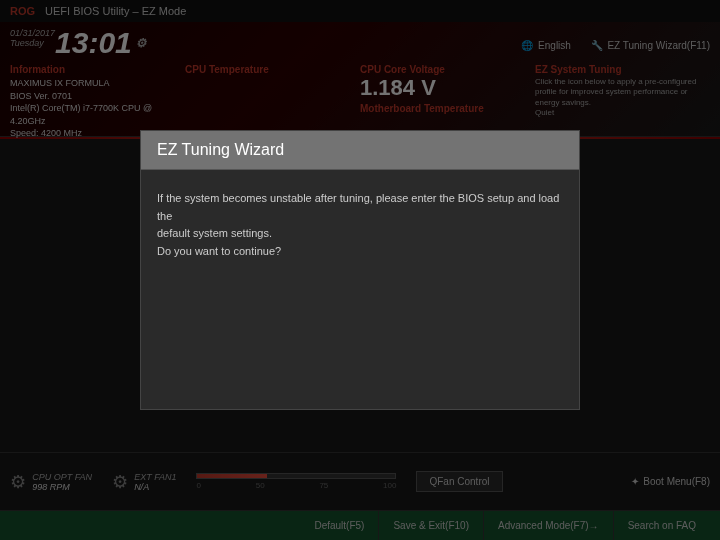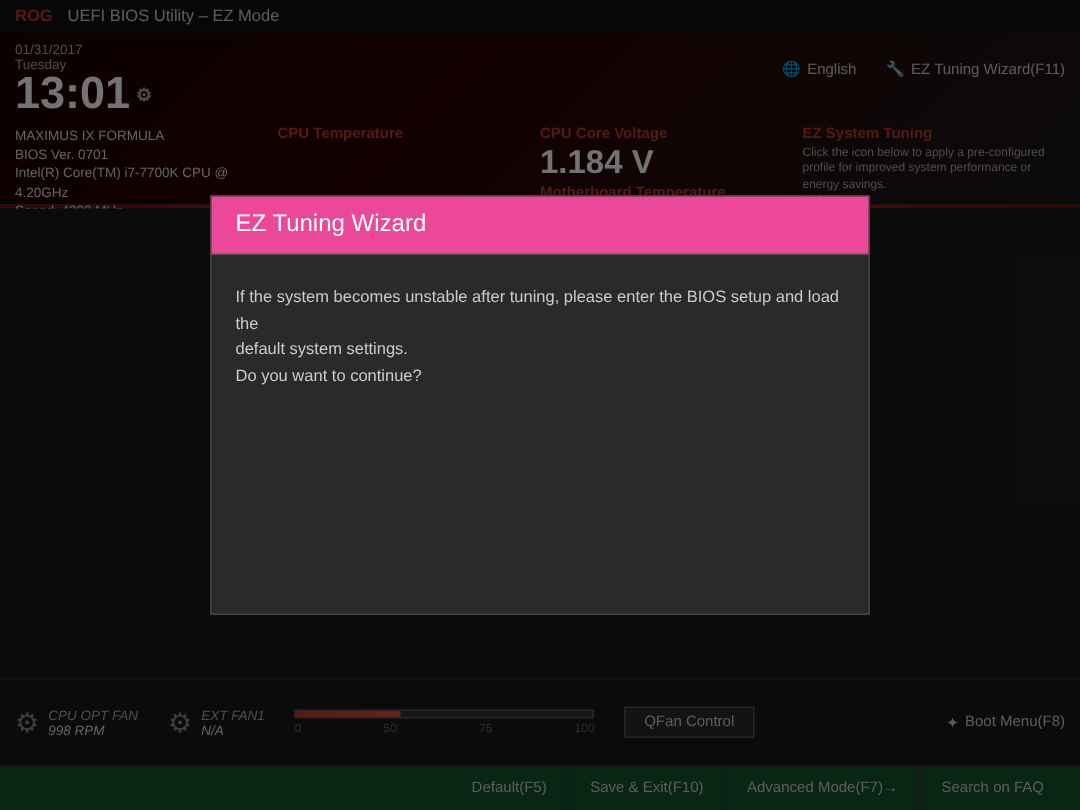--- a/index.html
+++ b/index.html
@@ -39,21 +39,22 @@
       padding: 6px 10px;
       border-bottom: 1px solid #333;
     }
     .header-top-row {
       display: flex;
       align-items: flex-start;
       justify-content: space-between;
     }
     .date-time-block {
       display: flex;
-      flex-direction: column;
+      flex-direction: row;
+      font-style: italic;
     }
     .date-label {
       color: #aaa;
       font-size: 9px;
     }
     .time-display {
       color: #fff;
       font-size: 30px;
       font-weight: bold;
       line-height: 1;
@@ -134,21 +135,21 @@
 
     
     .modal-dialog {
       background: #2a2a2a;
       border: 1px solid #444;
       width: 440px;
       min-height: 280px;
       position: relative;
     }
     .modal-titlebar {
-      background: #ec4899;
+      background: #737373;
       padding: 10px 16px;
       border-bottom: 1px solid #555;
     }
     .modal-title {
       color: #fff;
       font-size: 16px;
       font-weight: normal;
     }
     .modal-body {
       padding: 20px 16px 30px 16px;
@@ -323,20 +324,21 @@
       </div>
       <div class="ez-tuning-link">
         <span>🔧</span>
         <span>EZ Tuning Wizard(F11)</span>
       </div>
     </div>
   </div>
 
   <div class="info-sections">
     <div class="info-col">
+      <div class="info-col-title">Information</div>
       <div class="info-col-value">MAXIMUS IX FORMULA</div>
       <div class="info-col-value">BIOS Ver. 0701</div>
       <div class="info-col-value">Intel(R) Core(TM) i7-7700K CPU @ 4.20GHz</div>
       <div class="info-col-value">Speed: 4200 MHz</div>
     </div>
     <div class="info-col">
       <div class="info-col-title">CPU Temperature</div>
     </div>
     <div class="info-col">
       <div class="info-col-title">CPU Core Voltage</div>

